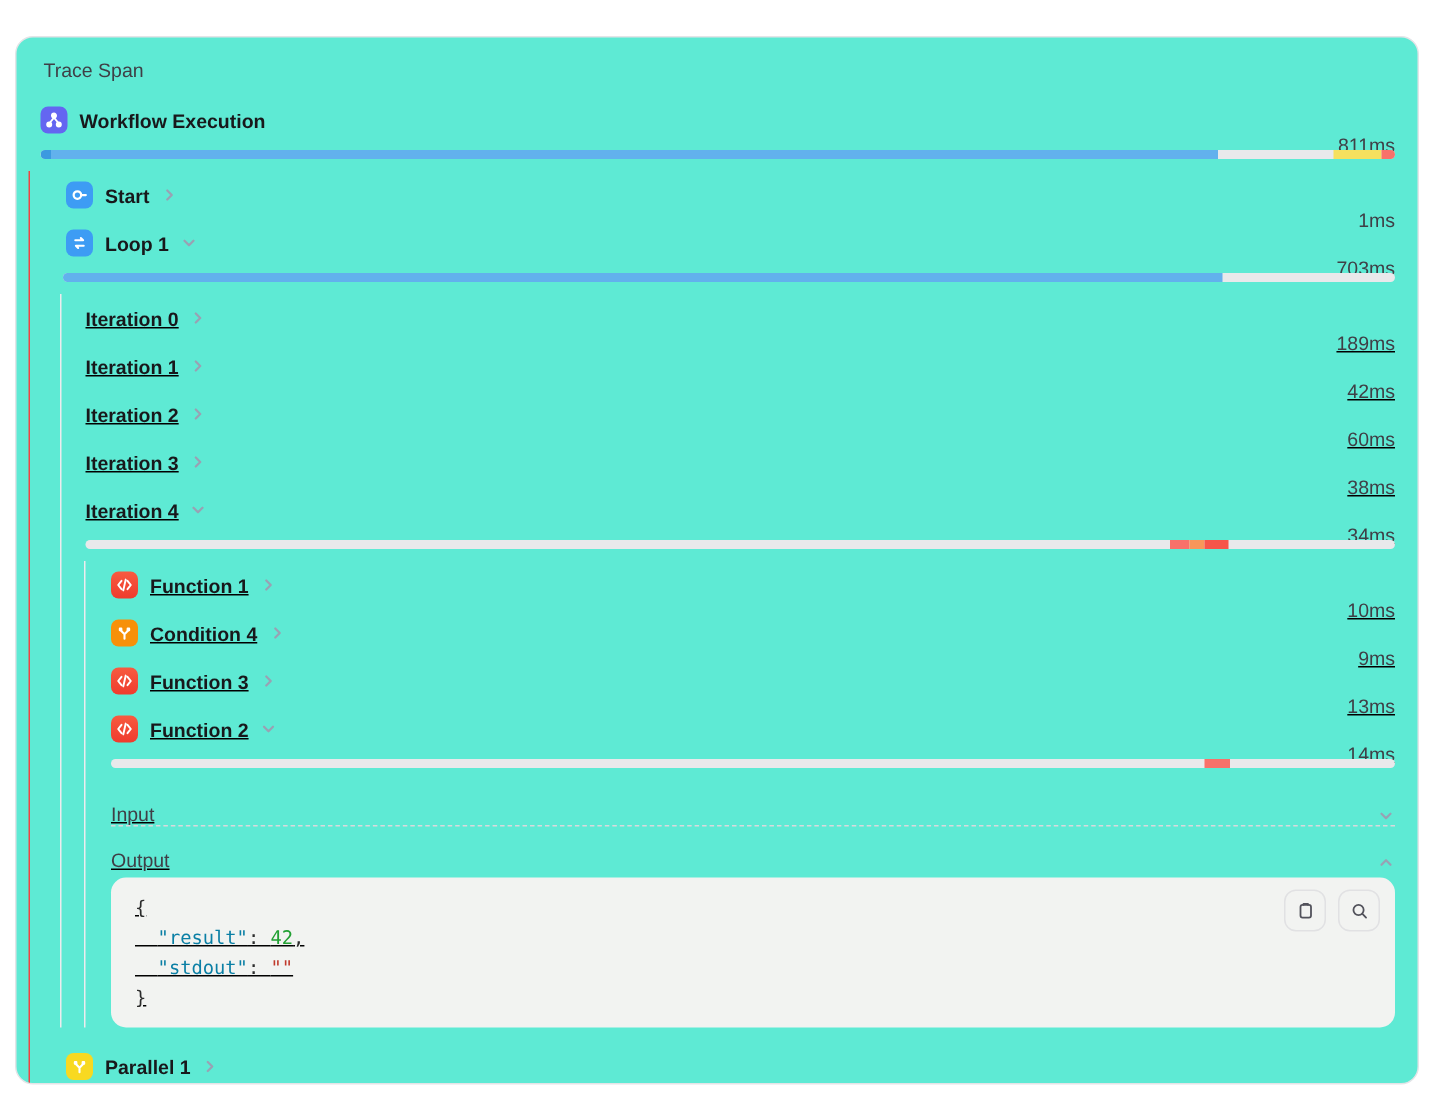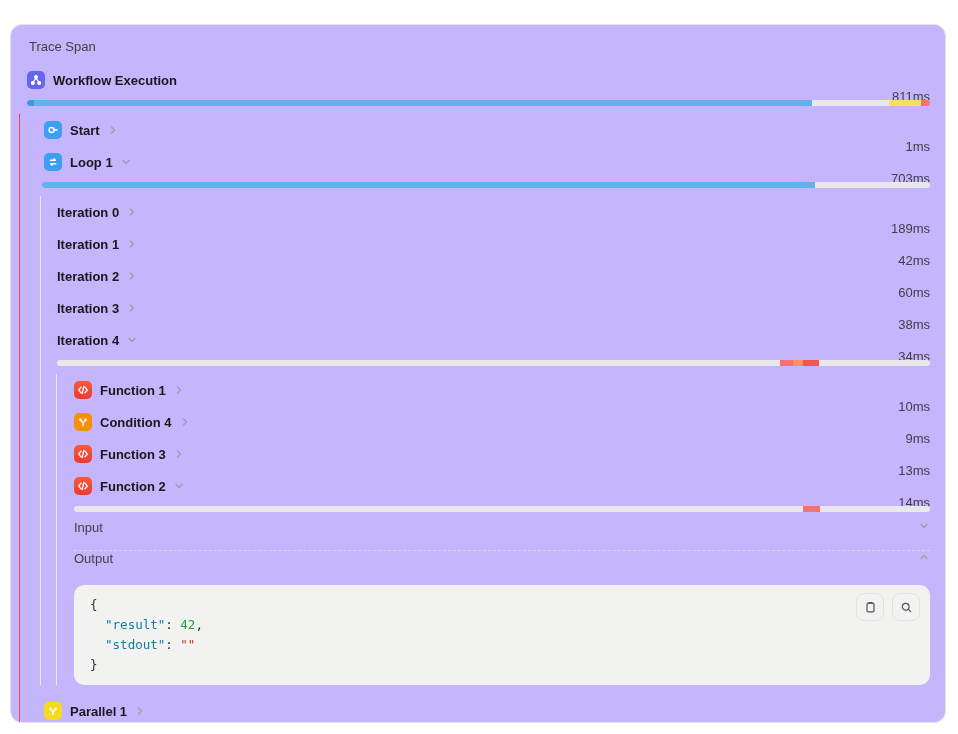--- a/index.html
+++ b/index.html
@@ -1,20 +1,20 @@
 <!DOCTYPE html>
 <html><head>
 <meta charset="utf-8">
 <style>
   * { margin:0; padding:0; box-sizing:border-box; }
   html,body { width:958px; height:734px; background:#ffffff;
     font-family:"Liberation Sans","DejaVu Sans",sans-serif; }
   .card {
     position:absolute; left:10px; top:24px; width:936px; height:699px;
-    background:#c4b5fd; border:1px solid #e4e4e7; border-radius:12px;
+    background:#5eead4; border:1px solid #e4e4e7; border-radius:12px;
     padding:12px 15px 10px 16px; overflow:hidden;
   }
   .panel-title { font-size:13px; color:#3f3f46; padding:2px 0 10px 2px; }
 
   .row { display:flex; align-items:center; height:32px; }
   .row .grow { flex:1; }
   .node-icon {
     width:18px; height:18px; border-radius:5px; margin-right:8px;
     display:flex; align-items:center; justify-content:center; flex:0 0 18px;
     color:#fff;
@@ -29,24 +29,24 @@
   .lbl-plain { font-size:13px; font-weight:600; color:#18181b; }
   .dur { font-size:13px; color:#3f3f46;margin-top:32px; }
   .tgl { margin-left:8px; display:flex; align-items:center; color:#98a2b3; }
   .tgl svg { display:block; }
 
   .bar { position:relative; height:6px; border-radius:3px; background:#e9e9eb;
          overflow:hidden; margin:4px 0 8px 0; }
   .seg { position:absolute; top:0; bottom:0; }
 
   .lvl1 { margin-left:-8px; border-left:1px solid #ef4444; padding-left:24px; }
-  .lvl2 { margin-left:-4px; border-left:1px solid #ececee; padding-left:16px; }
+  .lvl2 { margin-left:-4px; border-left:1px solid #ececee; padding-left:16px;text-decoration:underline; }
   .lvl3 { margin-left:-1px; border-left:1px solid #ececee; padding-left:17px; }
 
-  .io-row { display:flex; align-items:flex-start; height:30px; cursor:pointer; }
+  .io-row { display:flex; align-items:flex-end; height:30px; cursor:pointer; }
   .io-lbl { font-size:13px; color:#3f3f46; }
   .io-chev { margin-left:auto; color:#98a2b3; display:flex; }
   .dashed-div { border-bottom:1px dashed #d9d9dc; }
 
   .codeblock {
     position:relative; background:#f2f3f1; border-radius:10px;
     padding:10px 14px 10px 16px; margin:4px 0 10px 0;
     font-family:"DejaVu Sans Mono","Liberation Mono",monospace;
     font-size:12.5px; line-height:20px; color:#2d2d2d;
   }

